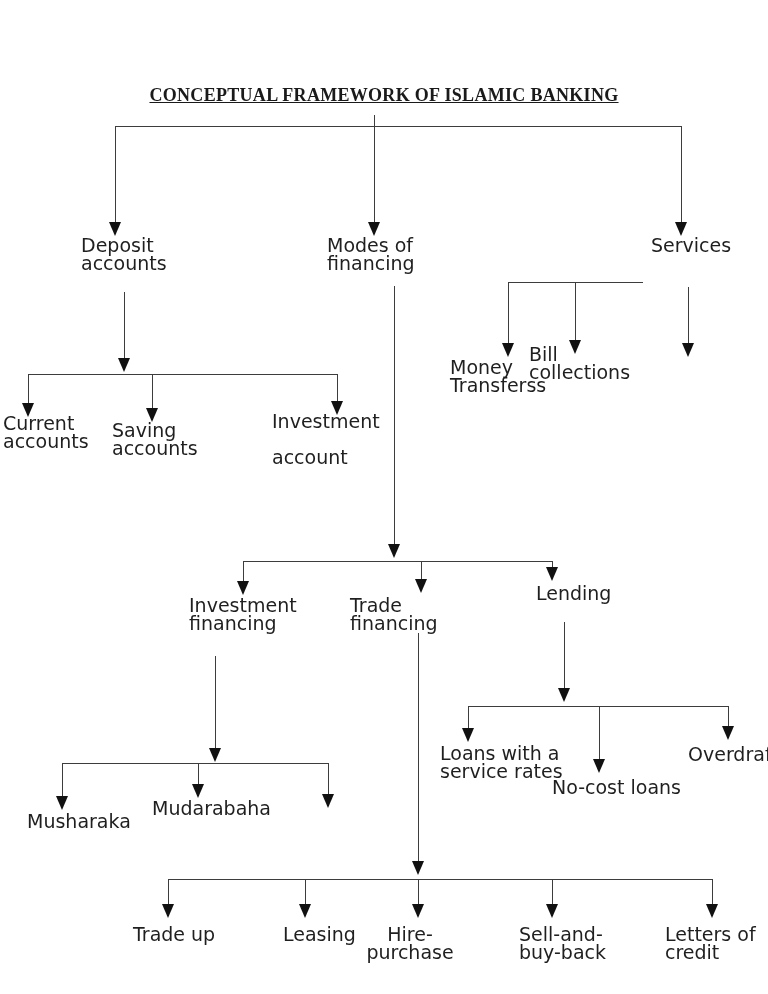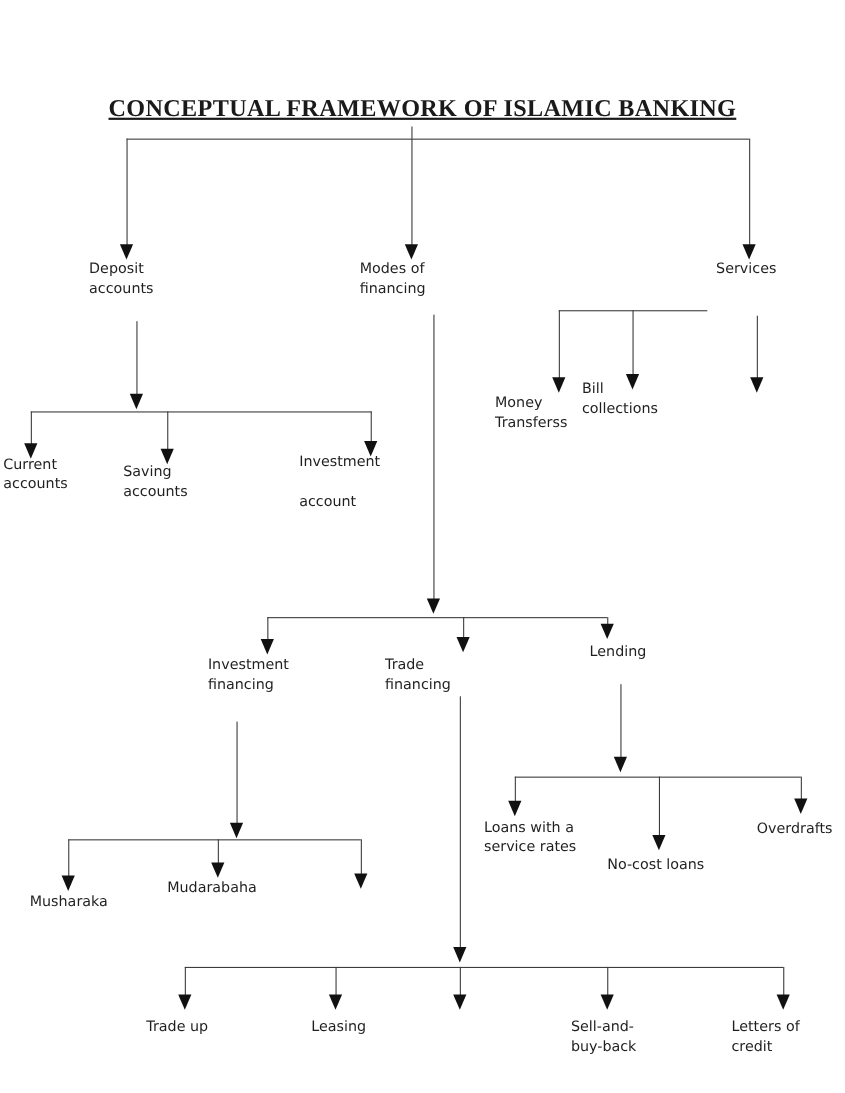--- a/index.html
+++ b/index.html
@@ -1,21 +1,21 @@
 <!DOCTYPE html>
 <html><head>
 <meta charset="utf-8">
 <style>
   html,body{margin:0;padding:0;background:#ffffff;}
   .canvas{position:relative;width:768px;height:994px;background:#ffffff;overflow:hidden;
           font-family:"DejaVu Sans",sans-serif;}
   .title{position:absolute;left:0;right:0;text-align:center;
-         font-family:"Liberation Serif",serif;font-weight:bold;font-size:22px;
+         font-family:"Liberation Serif",serif;font-weight:bold;font-size:18px;
          letter-spacing:.3px;color:#1a1a1a;text-decoration:underline;white-space:nowrap;}
-  .lbl{position:absolute;font-size:13px;line-height:18px;color:#1f1f1f;white-space:pre-line;}
+  .lbl{position:absolute;font-size:19px;line-height:18px;color:#1f1f1f;white-space:pre-line;}
   .ctr{text-align:center;}
   .vl{position:absolute;width:1px;background:#3d3d3d;}
   .hl{position:absolute;height:1px;background:#3d3d3d;}
   .ah{position:absolute;width:0;height:0;
       border-left:6px solid transparent;border-right:6px solid transparent;
       border-top:14px solid #111111;}
 </style>
 </head>
 <body>
 
@@ -117,18 +117,20 @@
   <div class="vl" style="left:305px;top:879px;height:26px"></div>
   <div class="ah" style="left:299px;top:904px"></div>
   <div class="vl" style="left:418px;top:879px;height:26px"></div>
   <div class="ah" style="left:412px;top:904px"></div>
   <div class="vl" style="left:552px;top:879px;height:26px"></div>
   <div class="ah" style="left:546px;top:904px"></div>
   <div class="vl" style="left:712px;top:879px;height:26px"></div>
   <div class="ah" style="left:706px;top:904px"></div>
   <div class="lbl" style="left:133px;top:925px">Trade up</div>
   <div class="lbl" style="left:283px;top:925px">Leasing</div>
+  <div class="lbl ctr" style="left:358px;top:925px;width:104px">Hire-
+purchase</div>
   <div class="lbl" style="left:519px;top:925px">Sell-and-
 buy-back</div>
   <div class="lbl" style="left:665px;top:925px">Letters of
 credit</div>
 
 </div>
 
 </body></html>

